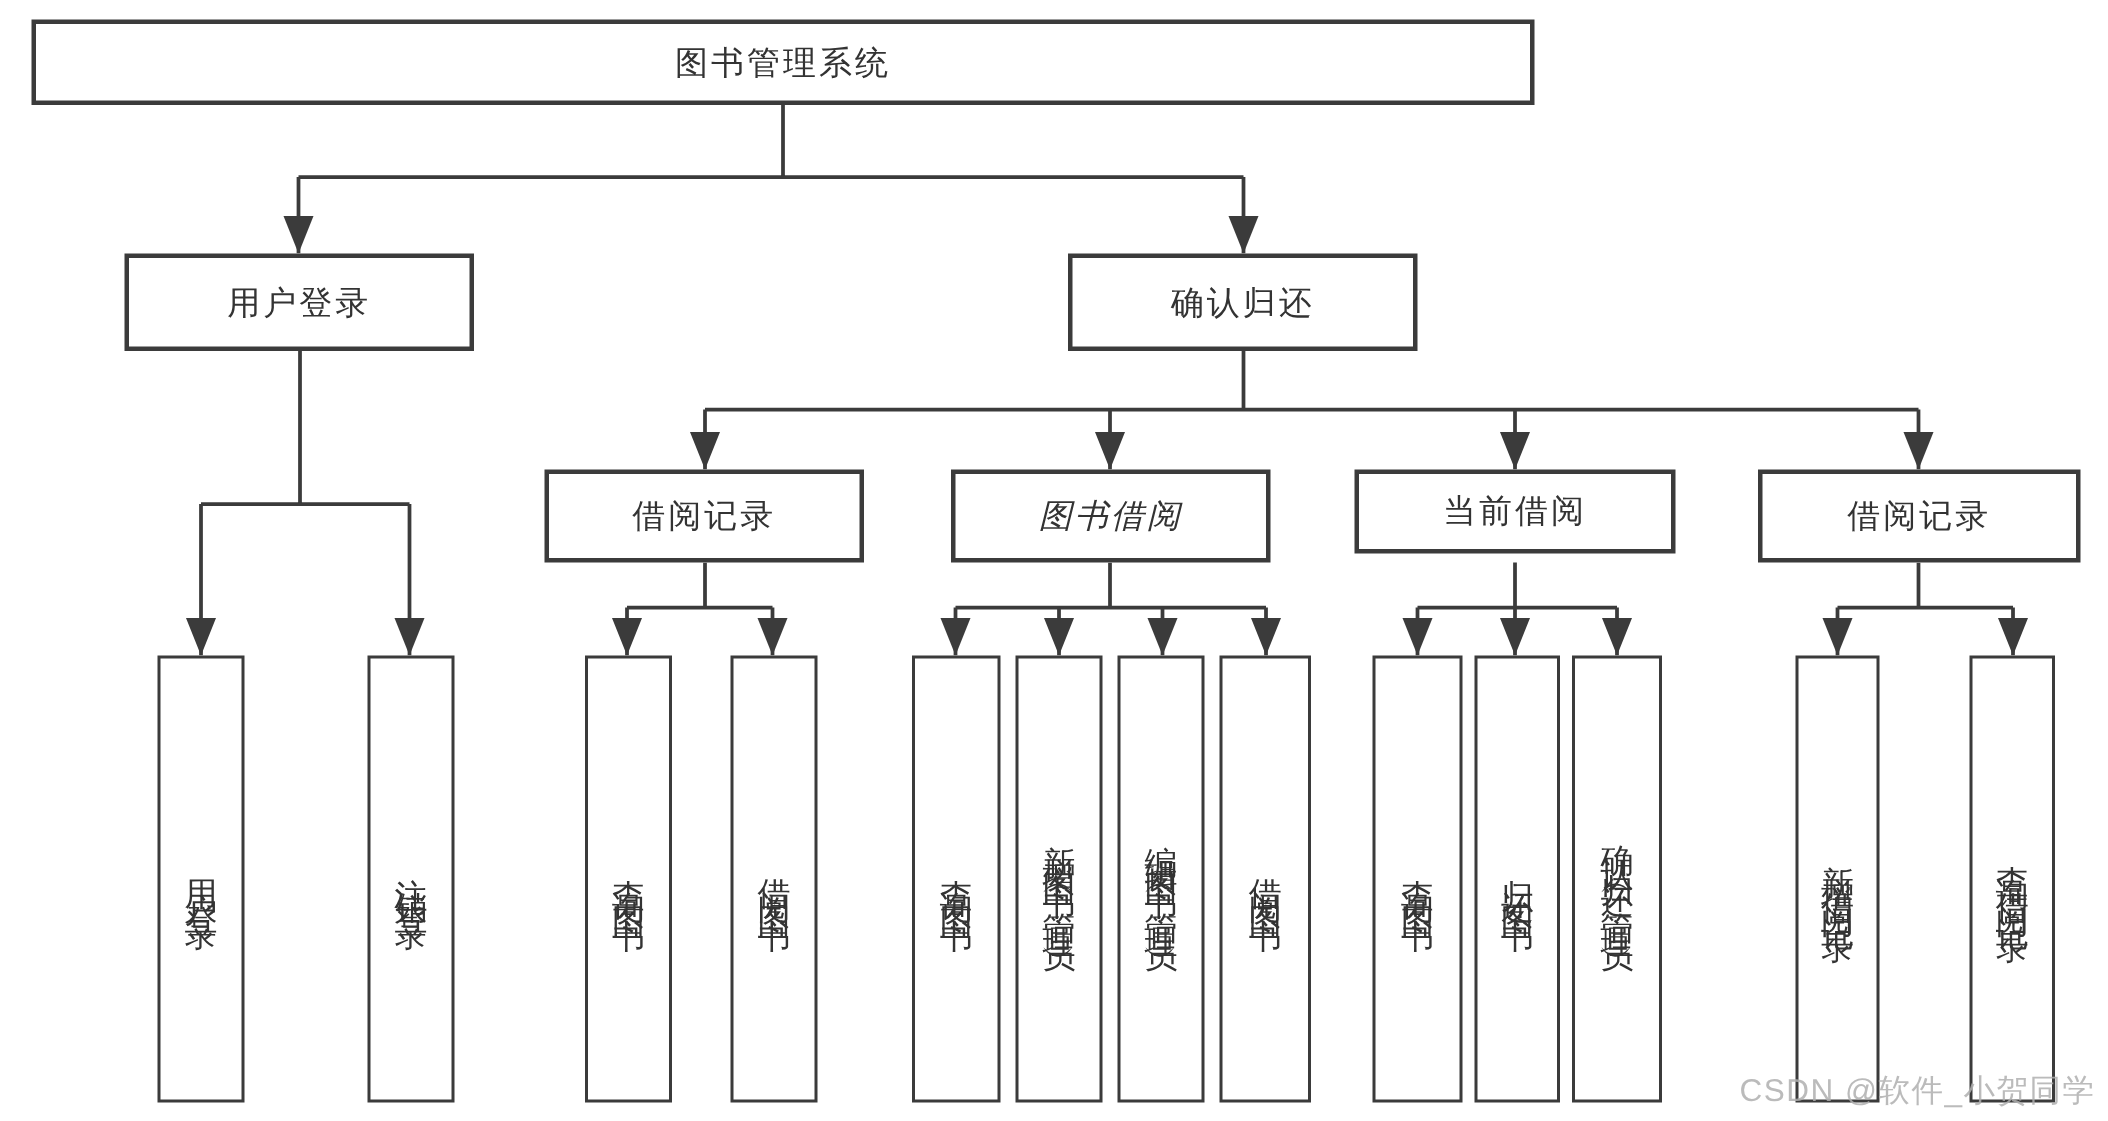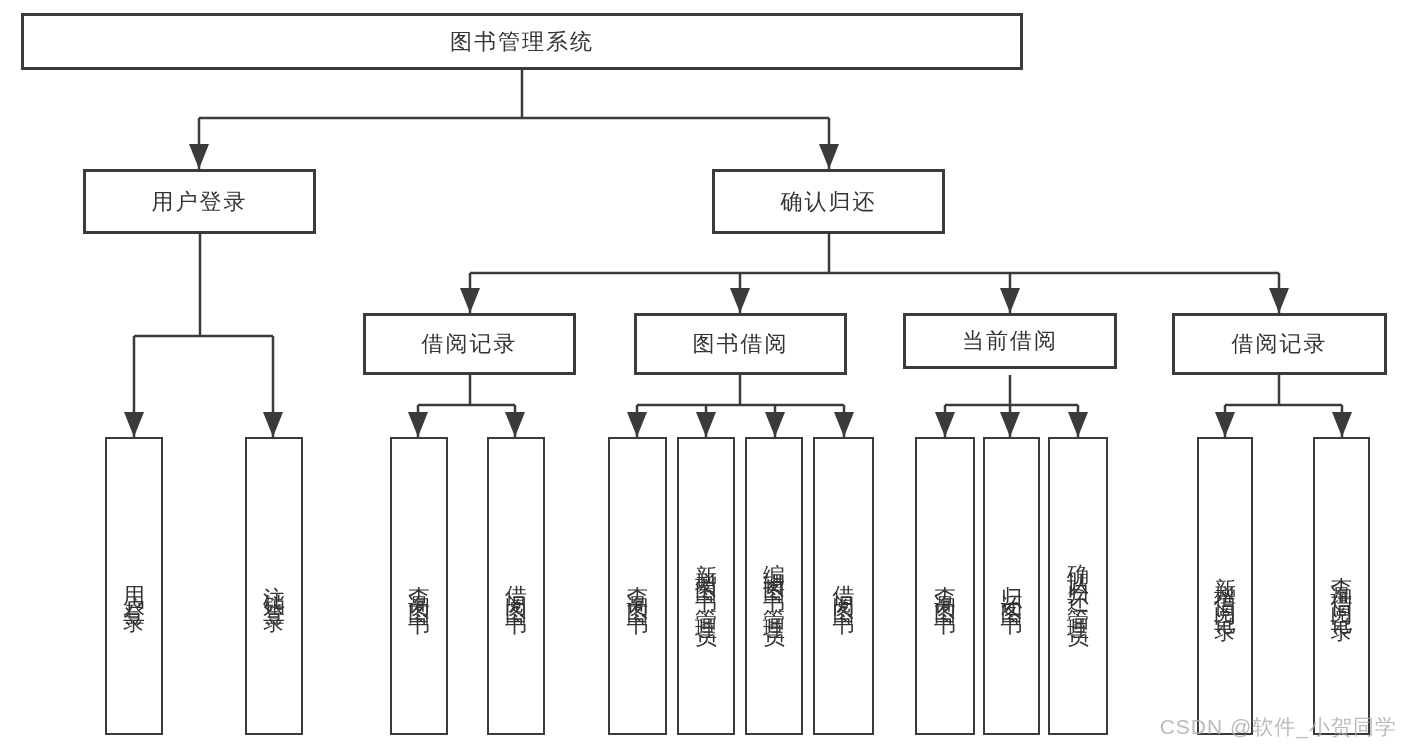--- a/index.html
+++ b/index.html
@@ -79,21 +79,21 @@
     <use xlink:href="#ah" transform="translate(1225,437)"></use>
     <use xlink:href="#ah" transform="translate(1342,437)"></use>
   </svg>
 
   <div class="box" style="left:21px;top:13px;width:1002px;height:57px;">图书管理系统</div>
 
   <div class="box" style="left:83px;top:169px;width:233px;height:65px;">用户登录</div>
   <div class="box" style="left:712px;top:169px;width:233px;height:65px;">确认归还</div>
 
   <div class="box" style="left:363px;top:313px;width:213px;height:62px;">借阅记录</div>
-  <div class="box" style="left:634px;top:313px;width:213px;height:62px;">图书借阅</div>
+  <div class="box" style="left:634px;top:313px;width:213px;height:62px;font-style:italic;">图书借阅</div>
   <div class="box" style="left:903px;top:313px;width:214px;height:56px;">当前借阅</div>
   <div class="box" style="left:1172px;top:313px;width:215px;height:62px;">借阅记录</div>
 
   <div class="box leaf" style="left:105px;top:437px;width:58px;height:298px;">用户登录</div>
   <div class="box leaf" style="left:245px;top:437px;width:58px;height:298px;">注销登录</div>
 
   <div class="box leaf" style="left:390px;top:437px;width:58px;height:298px;">查询图书</div>
   <div class="box leaf" style="left:487px;top:437px;width:58px;height:298px;">借阅图书</div>
 
   <div class="box leaf" style="left:608px;top:437px;width:59px;height:298px;">查询图书</div>

